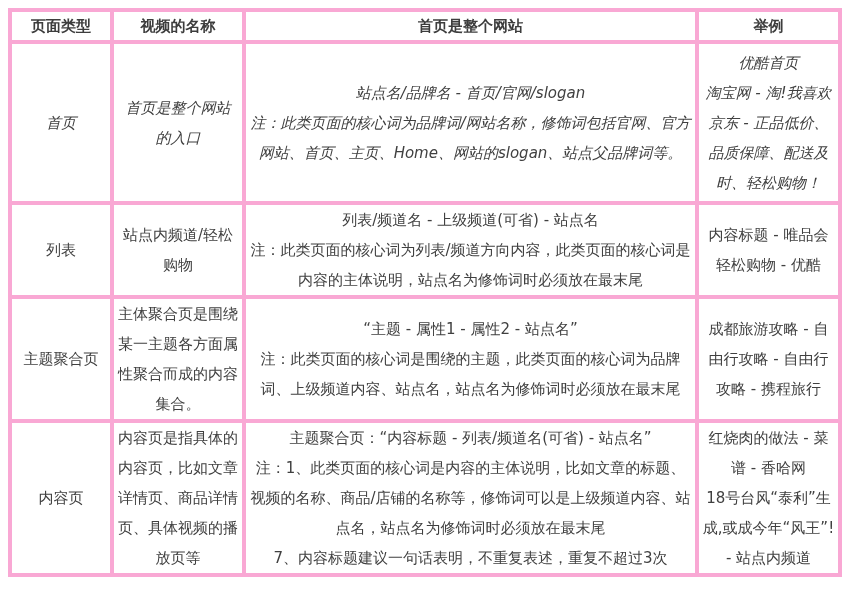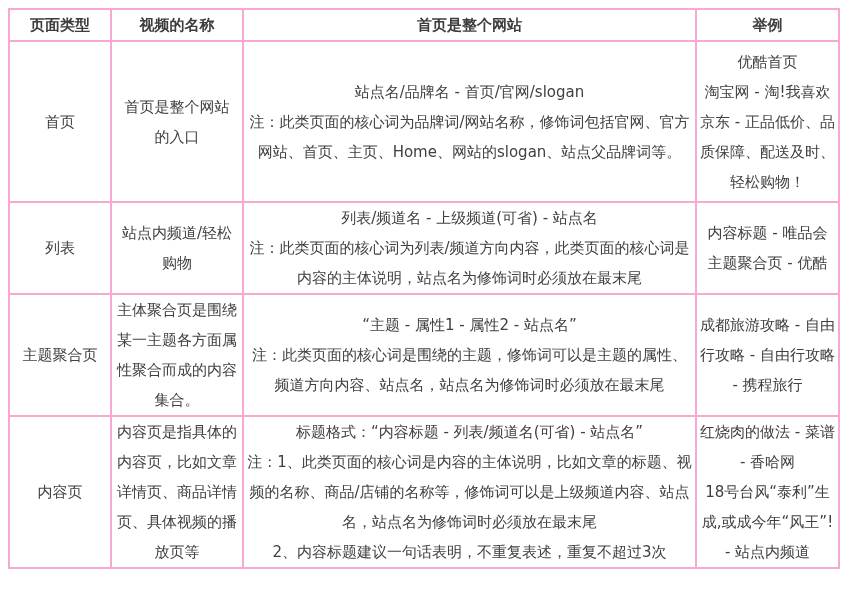--- a/index.html
+++ b/index.html
@@ -17,35 +17,35 @@
   }
   table.spec-table {
     border-collapse: collapse;
     table-layout: fixed;
     width: 830px;
     color: #404040;
     font-size: 15px;
   }
   table.spec-table th,
   table.spec-table td {
-    border: 2px solid #f9a8d4;
+    border: 4px solid #f9a8d4;
     text-align: center;
     vertical-align: middle;
     padding: 0 3px;
     line-height: 30px;
     box-sizing: border-box;
     overflow: hidden;
   }
   table.spec-table th {
     height: 32px;
     font-weight: bold;
     line-height: 20px;
     color: #3d3d3d;
   }
-  tr.row-home   td { height: 161px; }
+  tr.row-home   td { height: 161px; font-style: italic; }
   tr.row-list   td { height: 92px; }
   tr.row-topic  td { height: 120px; }
   tr.row-content td { height: 147px; }
   td .para { text-align: center; }
   col.c-type { width: 102px; }
   col.c-desc { width: 132px; }
   col.c-format { width: 453px; }
   col.c-example { width: 143px; }
 </style>
 </head>
@@ -83,41 +83,41 @@
       </tr>
       <tr class="row-list">
         <td>列表</td>
         <td>站点内频道/轻松购物</td>
         <td>
           <div class="para">列表/频道名 - 上级频道(可省) - 站点名</div>
           <div class="para">注：此类页面的核心词为列表/频道方向内容，此类页面的核心词是内容的主体说明，站点名为修饰词时必须放在最末尾</div>
         </td>
         <td>
           <div class="para">内容标题 - 唯品会</div>
-          <div class="para">主题聚合页 - 优酷</div>
+          <div class="para">轻松购物 - 优酷</div>
         </td>
       </tr>
       <tr class="row-topic">
         <td>主题聚合页</td>
         <td>主体聚合页是围绕某一主题各方面属性聚合而成的内容集合。</td>
         <td>
           <div class="para">“主题 - 属性1 - 属性2 - 站点名”</div>
-          <div class="para">注：此类页面的核心词是围绕的主题，修饰词可以是主题的属性、频道方向内容、站点名，站点名为修饰词时必须放在最末尾</div>
+          <div class="para">注：此类页面的核心词是围绕的主题，此类页面的核心词为品牌词、上级频道内容、站点名，站点名为修饰词时必须放在最末尾</div>
         </td>
         <td>
           <div class="para">成都旅游攻略 - 自由行攻略 - 自由行攻略 - 携程旅行</div>
         </td>
       </tr>
       <tr class="row-content">
         <td>内容页</td>
         <td>内容页是指具体的内容页，比如文章详情页、商品详情页、具体视频的播放页等</td>
         <td>
-          <div class="para">标题格式：“内容标题 - 列表/频道名(可省) - 站点名”</div>
+          <div class="para">主题聚合页：“内容标题 - 列表/频道名(可省) - 站点名”</div>
           <div class="para">注：1、此类页面的核心词是内容的主体说明，比如文章的标题、视频的名称、商品/店铺的名称等，修饰词可以是上级频道内容、站点名，站点名为修饰词时必须放在最末尾</div>
-          <div class="para">2、内容标题建议一句话表明，不重复表述，重复不超过3次</div>
+          <div class="para">7、内容标题建议一句话表明，不重复表述，重复不超过3次</div>
         </td>
         <td>
           <div class="para">红烧肉的做法 - 菜谱 - 香哈网</div>
           <div class="para">18号台风“泰利”生成,或成今年“风王”! - 站点内频道</div>
         </td>
       </tr>
     </tbody>
   </table>
 </div>
 

